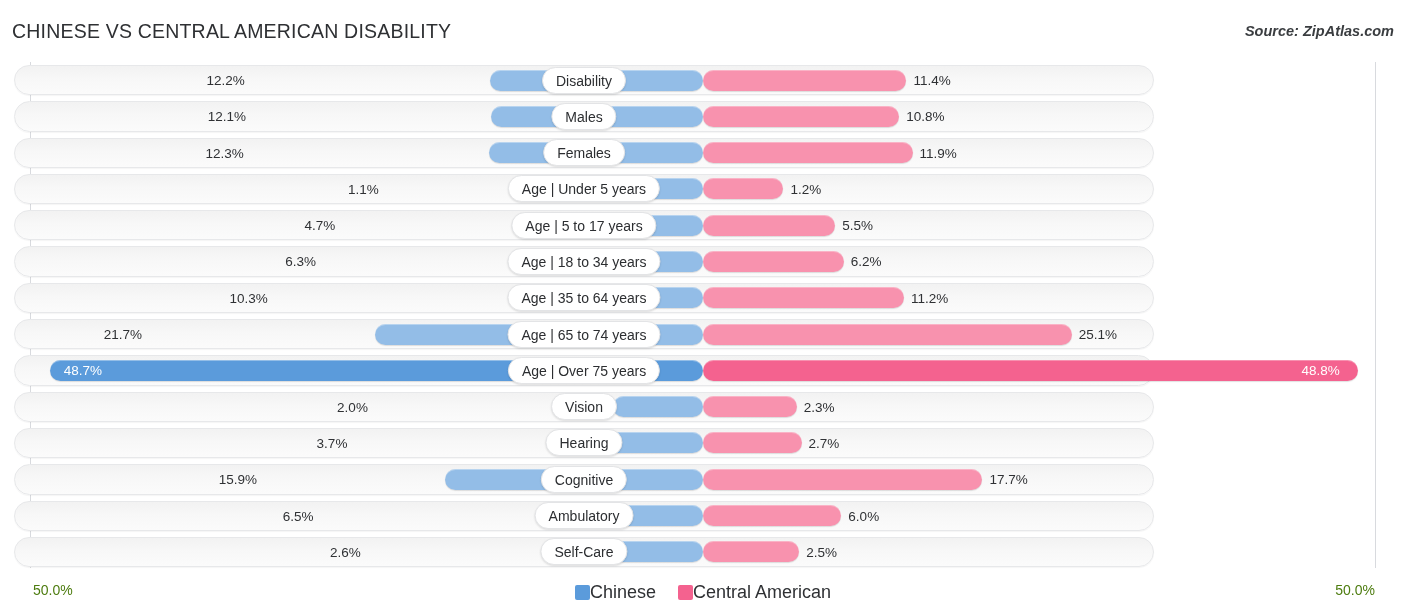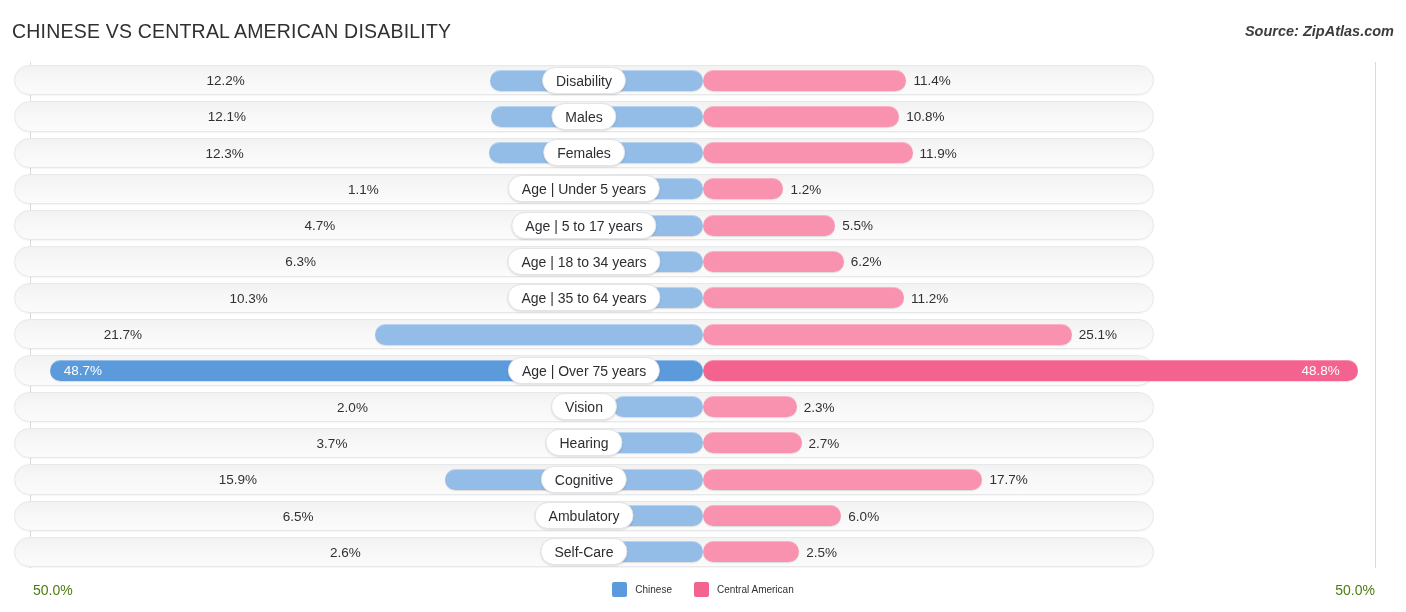--- a/index.html
+++ b/index.html
@@ -148,22 +148,21 @@
     position: absolute;
     left: 0; right: 0; top: 8px;
     display: flex;
     justify-content: center;
     align-items: center;
     gap: 22px;
   }
   .legend-item {
     display: flex;
     align-items: center;
-    gap: 8px;
-    font-size: 10px;
+    font-size: 18px;
     color: #2f3134;
     white-space: nowrap;
   }
   .swatch {
     width: 15px; height: 15px;
     border-radius: 2px;
     display: inline-block;
   }
 </style>
 </head>
@@ -235,20 +234,21 @@
           <div class="val l" style="right: 900.218px;">10.3%</div>
           <div class="val r" style="left: 911.072px;">11.2%</div>
           <div class="pill">Age | 35 to 64 years</div>
         </div>
         <div class="row">
           <div class="track"></div>
           <div class="bar left" style="left: 375.298px; width: 327.702px;"></div>
           <div class="bar right" style="left: 703px; width: 368.706px;"></div>
           <div class="val l" style="right: 1026px;">21.7%</div>
           <div class="val r" style="left: 1078.71px;">25.1%</div>
+          <div class="pill">Age | 65 to 74 years</div>
         </div>
         <div class="row hl">
           <div class="track"></div>
           <div class="bar left" style="left: 49.678px; width: 653.322px;"></div>
           <div class="bar right" style="left: 703px; width: 654.528px;"></div>
           <div class="val l inside" style="left: 63.678px; text-align: left;">48.7%</div>
           <div class="val r inside" style="left: 1301.53px;">48.8%</div>
           <div class="pill">Age | Over 75 years</div>
         </div>
         <div class="row">

